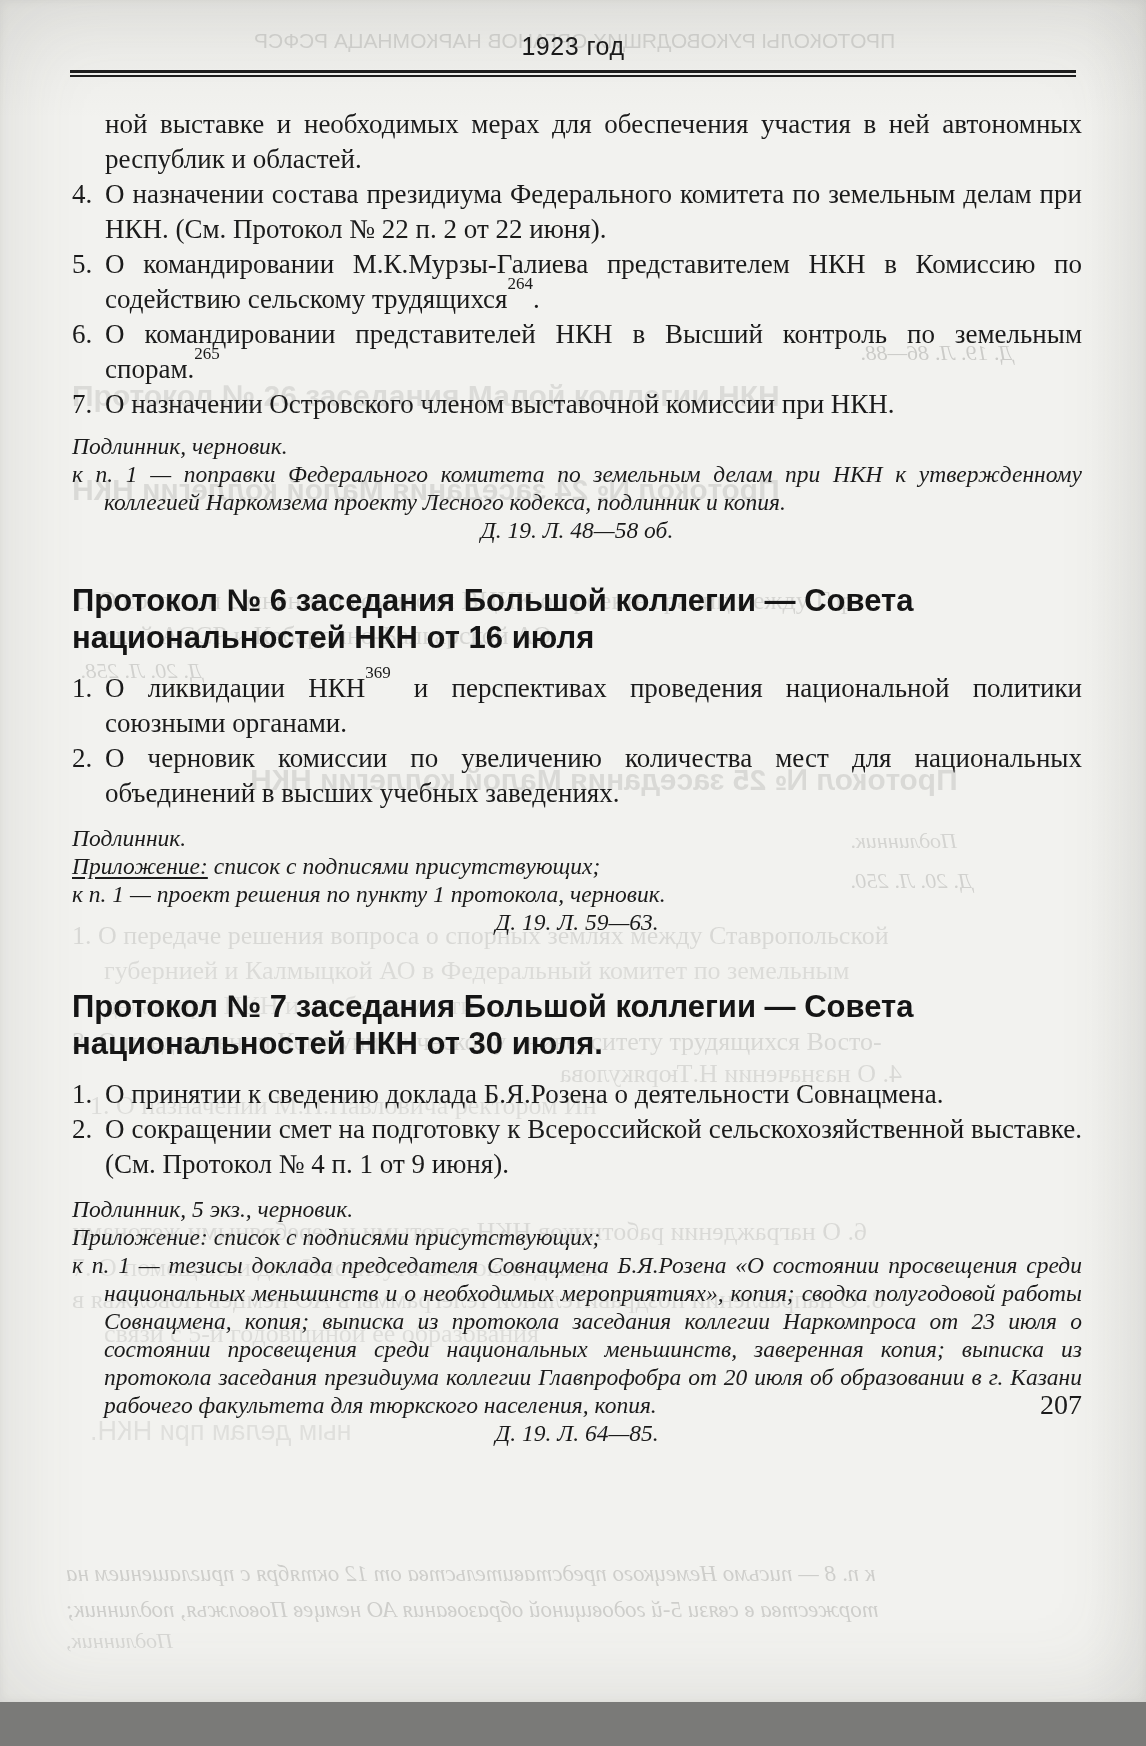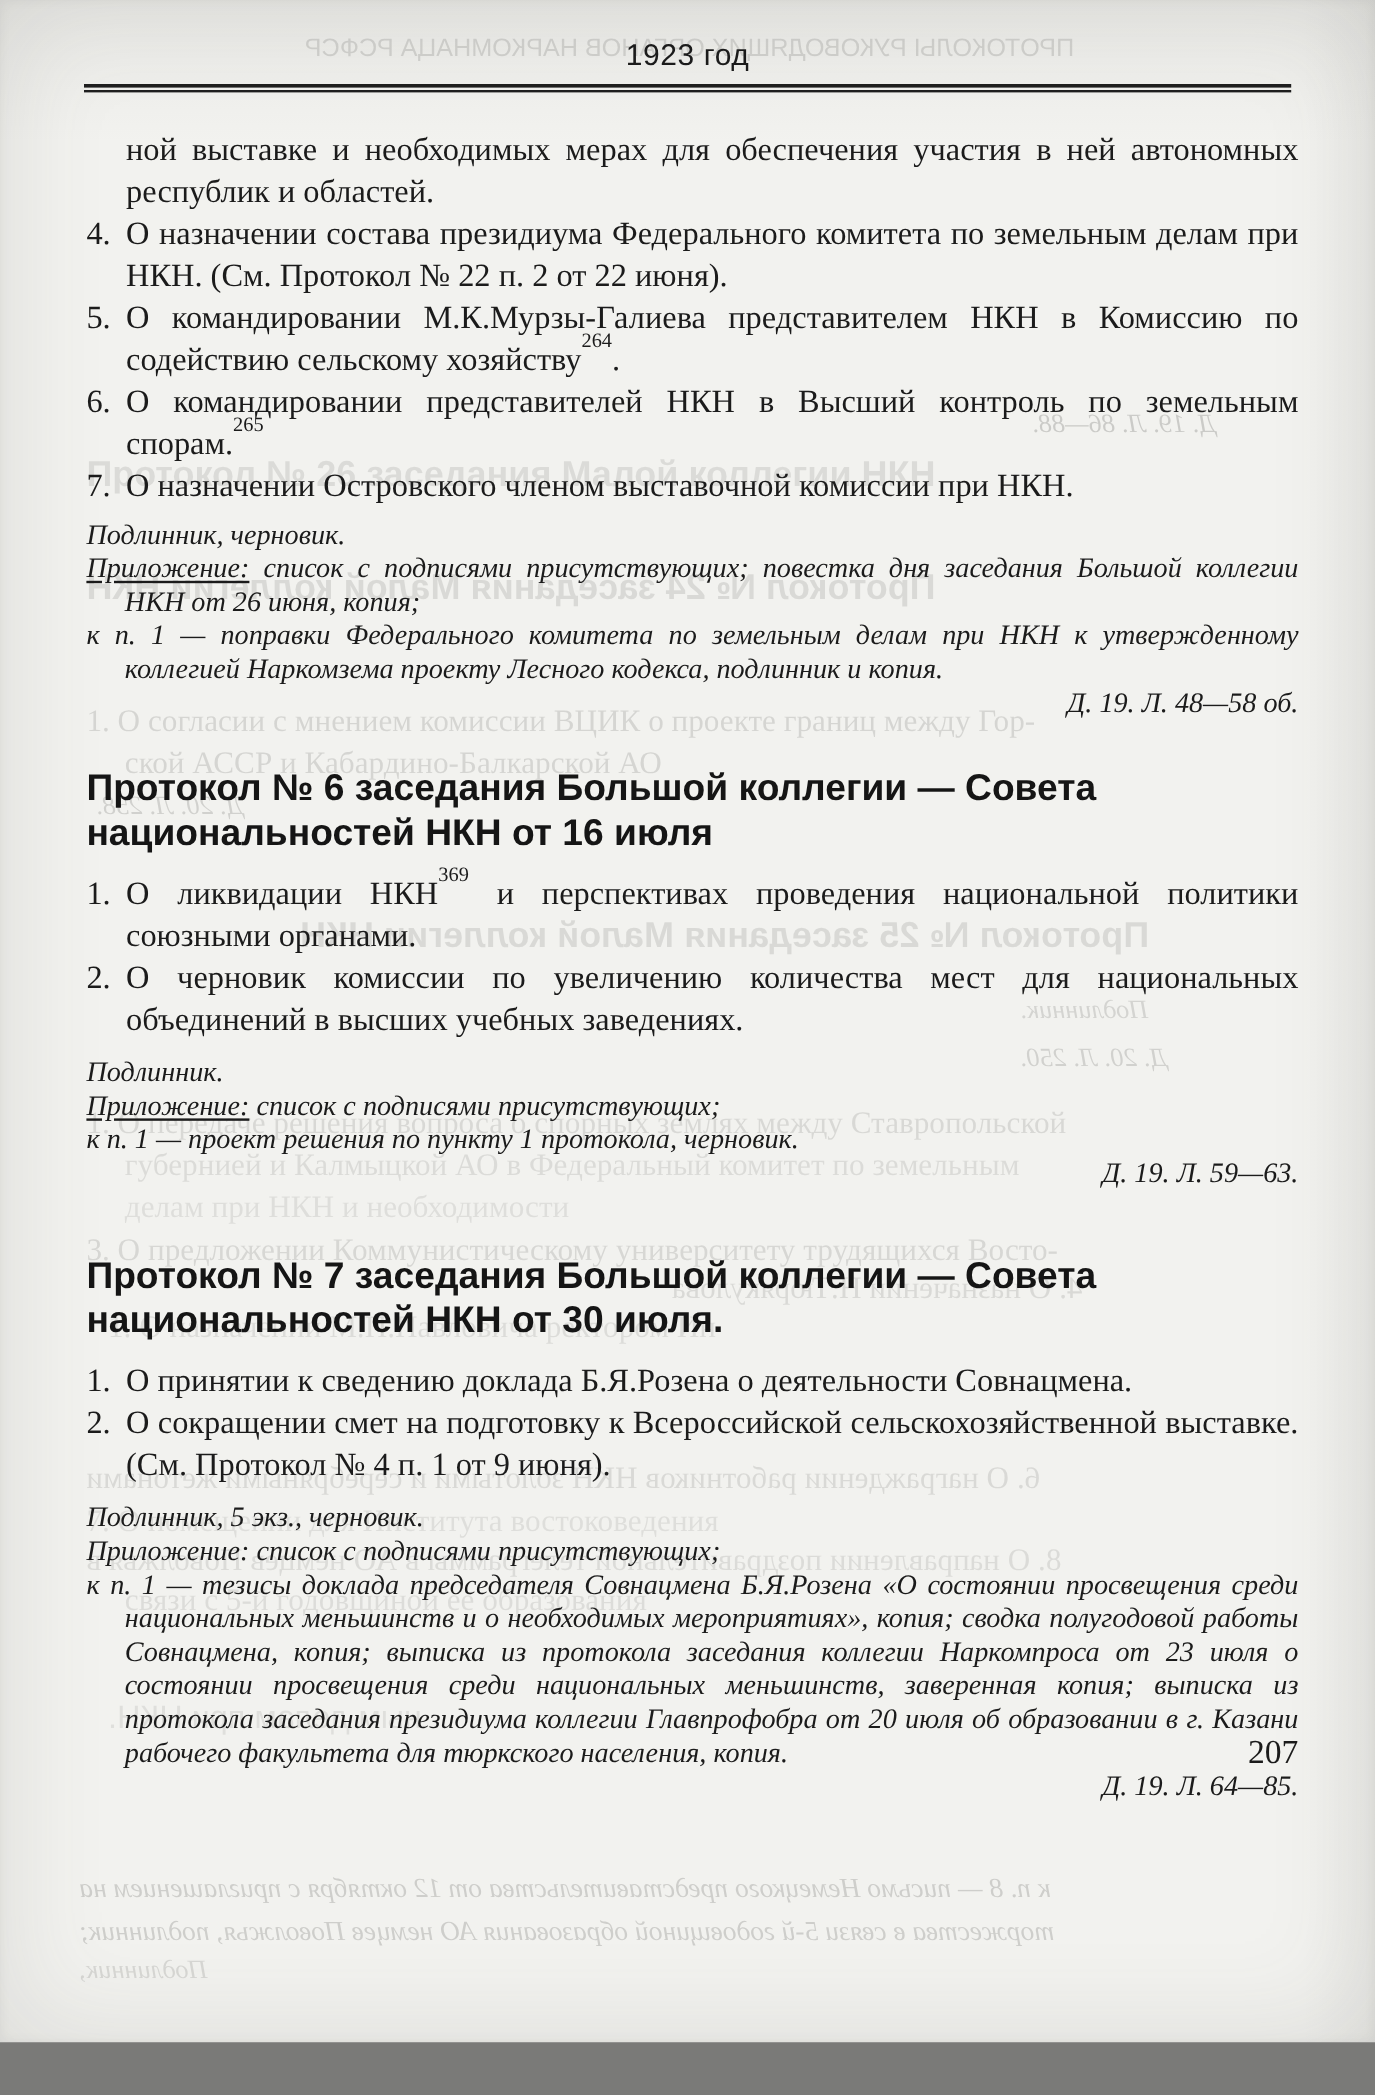--- a/index.html
+++ b/index.html
@@ -49,21 +49,21 @@
 
   .li { margin:0; display:flex; font-size:27px; line-height:35px; }
   .li .num { flex:0 0 33px; }
   .li .txt { flex:1 1 auto; text-align:justify; }
   .li.cont { padding-left:33px; }
   sup.fn { font-size:17px; line-height:0; position:relative; top:-9px; }
 
   .notes { margin-top:10px; font-style:italic; font-size:23.5px; line-height:28px; }
   .notes p { margin:0; text-align:justify; }
   .notes .hang { padding-left:32px; text-indent:-32px; }
-  .notes .ref { font-style:italic; text-align:right; }
+  .notes .ref { font-style:italic; text-align:center; }
   .u-label { text-decoration:underline; text-underline-offset:3px; }
 
   h2.protocol-heading {
     font-family:"Liberation Sans", sans-serif;
     font-weight:bold;
     font-size:31px; line-height:37px;
     margin:38px 0 15px 0;
     max-width:905px;
     color:#151515;
   }
@@ -122,34 +122,33 @@
         <div class="li-group">
           <p class="li cont">
               <span class="txt">ной выставке и необходимых мерах для обеспечения участия в ней автономных республик и областей.</span>
             </p>
           <p class="li">
               <span class="num">4.</span>
               <span class="txt">О назначении состава президиума Федерального комитета по земельным делам при НКН. (См. Протокол № 22 п. 2 от 22 июня).</span>
             </p>
           <p class="li">
               <span class="num">5.</span>
-              <span class="txt"><span>О командировании М.К.Мурзы-Галиева представителем НКН в Комиссию по содействию сельскому хозяйству</span><sup class="fn">264</sup><span>.</span></span>
+              <span class="txt"><span>О командировании М.К.Мурзы-Галиева представителем НКН в Комиссию по содействию сельскому трудящихся</span><sup class="fn">264</sup><span>.</span></span>
             </p>
           <p class="li">
               <span class="num">6.</span>
               <span class="txt"><span>О командировании представителей НКН в Высший контроль по земельным спорам.</span><sup class="fn">265</sup><span></span></span>
             </p>
           <p class="li">
               <span class="num">7.</span>
               <span class="txt">О назначении Островского членом выставочной комиссии при НКН.</span>
             </p>
         </div>
         <div class="notes">
           <p>Подлинник, черновик.</p>
-          <p class="hang"><span class="u-label">Приложение:</span><span> список с подписями присутствующих; повестка дня заседания Большой коллегии НКН от 26 июня, копия;</span></p>
           <p class="hang">к п. 1 — поправки Федерального комитета по земельным делам при НКН к утвержденному коллегией Наркомзема проекту Лесного кодекса, подлинник и копия.</p>
           <p class="ref">Д. 19. Л. 48—58 об.</p>
         </div>
       </section>
 
       <section class="sec-p6">
         <h2 class="protocol-heading">Протокол № 6 заседания Большой коллегии — Совета национальностей НКН от 16 июля</h2>
         <div class="li-group">
           <p class="li">
               <span class="num">1.</span>

